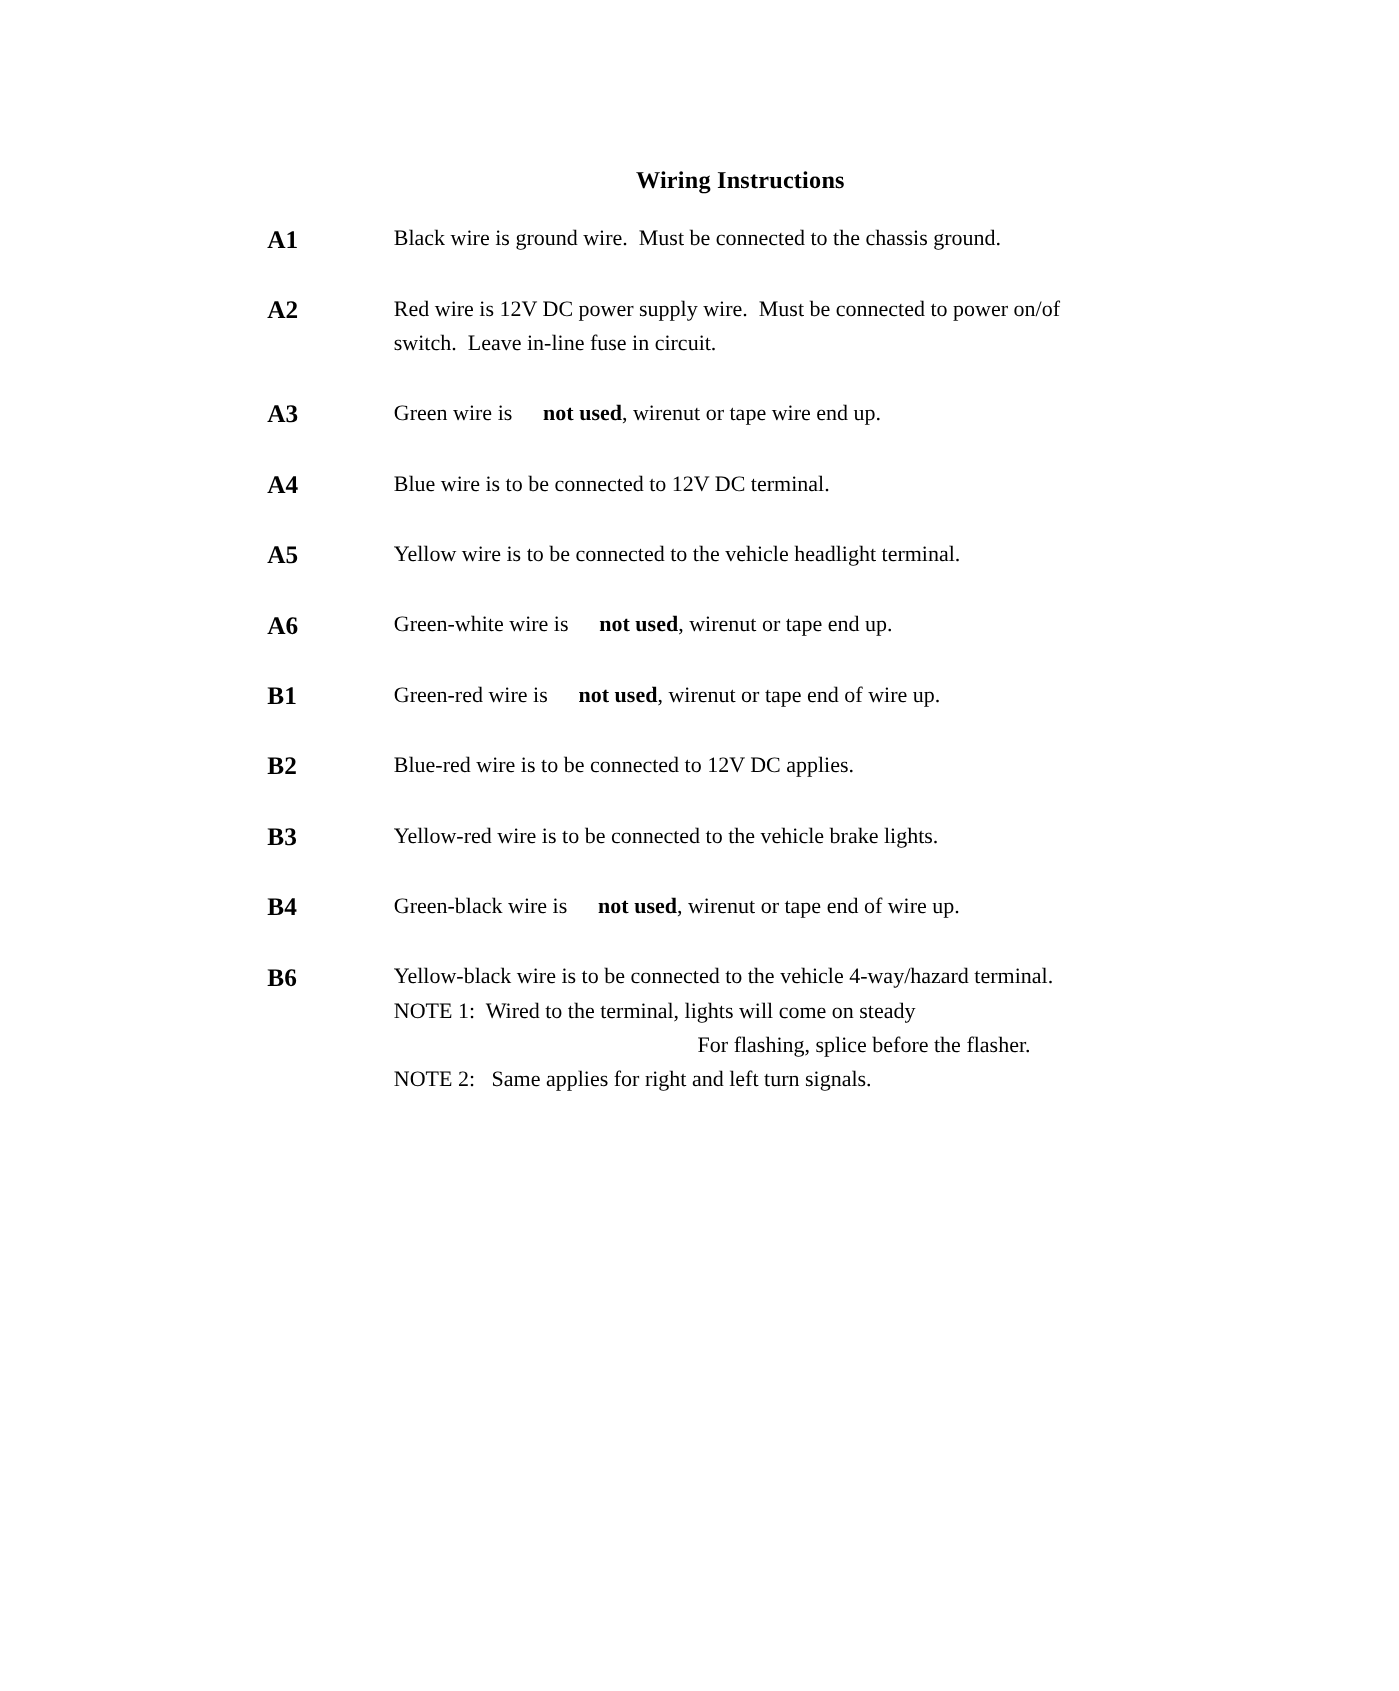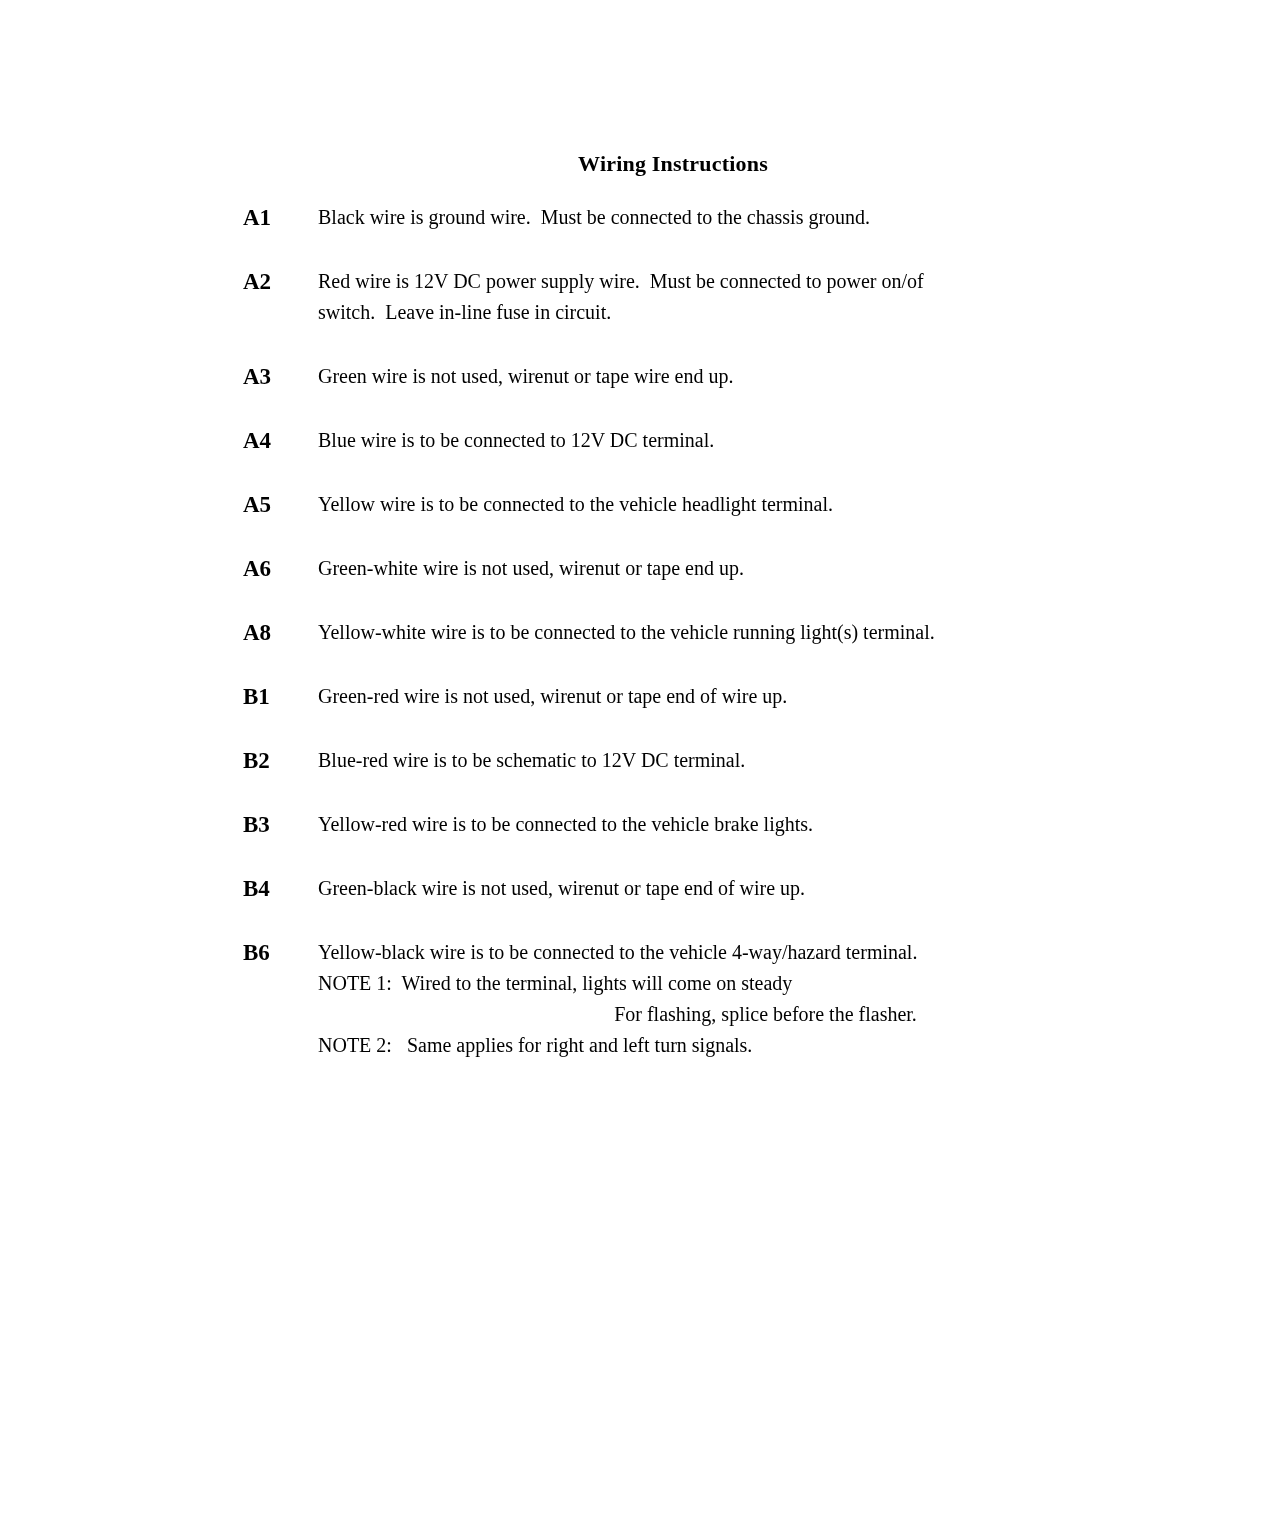--- a/index.html
+++ b/index.html
@@ -34,36 +34,38 @@
     font-weight: bold;
     font-size: 22px;
     line-height: 31px;
     margin-bottom: 28px;
     white-space: pre-wrap;
   }
   .item {
     display: flex;
     align-items: flex-start;
     margin-bottom: 33px;
+    gap: 40px;
   }
   .item-id {
     width: 75px;
     flex: 0 0 75px;
     font-weight: bold;
     font-size: 23px;
     line-height: 31px;
   }
   .item-text {
     width: 785px;
     font-size: 20px;
     line-height: 31px;
     white-space: pre-wrap;
   }
   .item-text .b {
-    font-weight: normal;
+    font-weight: bold;
+    margin-left: 23px;
   }
   .note {
     white-space: pre-wrap;
   }
   .note.indent {
     margin-left: 110px;
     text-align: center;
   }
 </style>
 </head>
@@ -92,30 +94,26 @@
         </div>
         <div class="item">
           <div class="item-id">A5</div>
           <div class="item-text"><span>Yellow wire is to be connected to the vehicle headlight terminal.</span></div>
         </div>
         <div class="item">
           <div class="item-id">A6</div>
           <div class="item-text"><span>Green-white wire is </span><span class="b">not used</span><span>, wirenut or tape end up.</span></div>
         </div>
         <div class="item">
-          <div class="item-id">A8</div>
-          <div class="item-text"><span>Yellow-white wire is to be connected to the vehicle running light(s) terminal.</span></div>
-        </div>
-        <div class="item">
           <div class="item-id">B1</div>
           <div class="item-text"><span>Green-red wire is </span><span class="b">not used</span><span>, wirenut or tape end of wire up.</span></div>
         </div>
         <div class="item">
           <div class="item-id">B2</div>
-          <div class="item-text"><span>Blue-red wire is to be schematic to 12V DC terminal.</span></div>
+          <div class="item-text"><span>Blue-red wire is to be connected to 12V DC applies.</span></div>
         </div>
         <div class="item">
           <div class="item-id">B3</div>
           <div class="item-text"><span>Yellow-red wire is to be connected to the vehicle brake lights.</span></div>
         </div>
         <div class="item">
           <div class="item-id">B4</div>
           <div class="item-text"><span>Green-black wire is </span><span class="b">not used</span><span>, wirenut or tape end of wire up.</span></div>
         </div>
         <div class="item">

